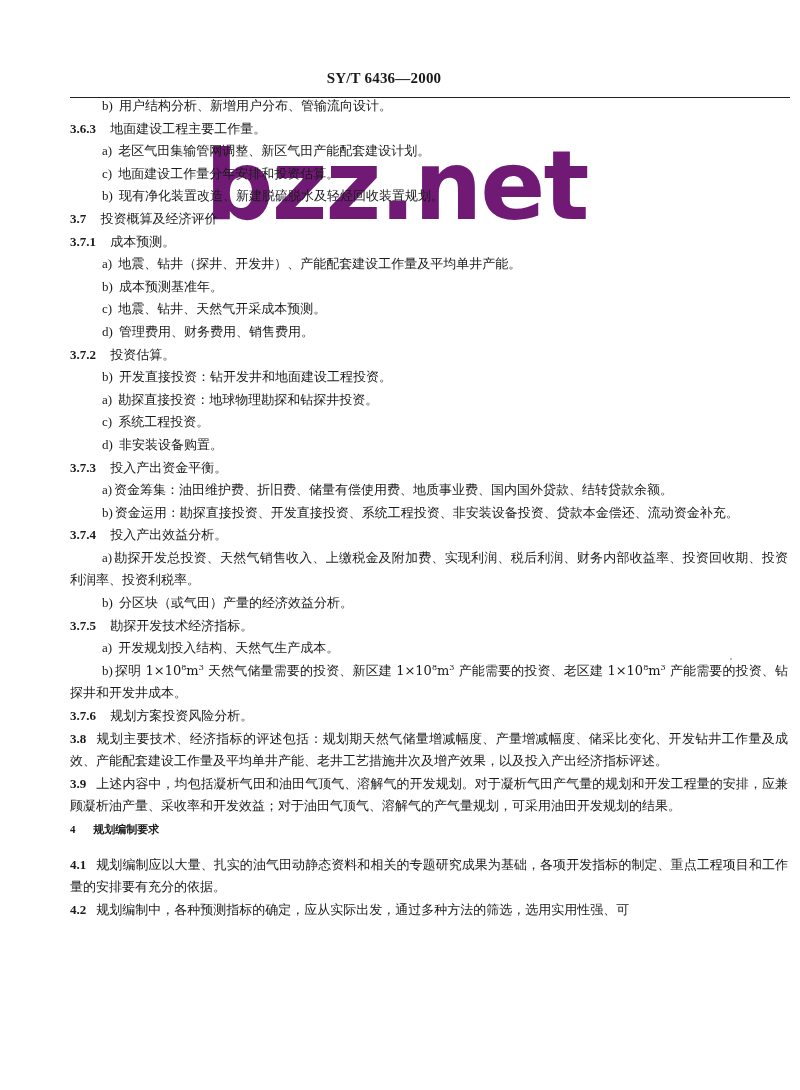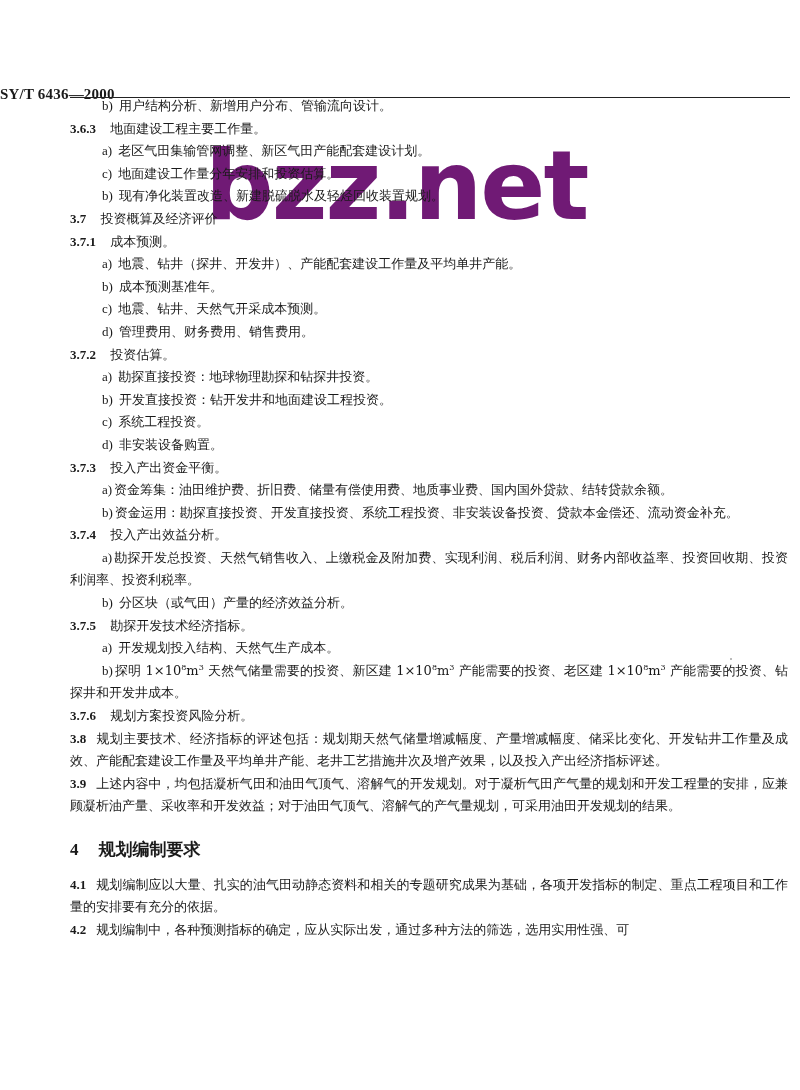--- a/index.html
+++ b/index.html
@@ -24,23 +24,23 @@
       font-size: 96px;
       letter-spacing: -2px;
       color: #701a75;
       line-height: 1;
       z-index: 0;
       user-select: none;
     }
     .header {
       position: absolute;
       left: 0;
-      top: 84px;
+      top: 68px;
       width: 768px;
-      text-align: left;
+      text-align: center;
       z-index: 1;
     }
     .header-title {
       font-family: "Liberation Serif", "DejaVu Serif", serif;
       font-weight: bold;
       font-size: 15px;
       letter-spacing: 0.2px;
     }
     .header-rule {
       position: absolute;
@@ -70,25 +70,25 @@
       margin-right: 10px;
     }
     .sub { padding-left: 32px; }
     .para { text-indent: 32px; white-space: normal; text-align: justify; }
     .cont { padding-left: 0; }
     .item-marker {
       font-family: "Liberation Serif", "DejaVu Serif", serif;
       margin-right: 2px;
     }
     .chapter {
-      margin-top: 20px;
+      margin-top: 0;
       margin-bottom: 12px;
       font-family: "DejaVu Sans", "Liberation Sans", sans-serif;
       font-weight: bold;
-      font-size: 17px;
+      font-size: 11px;
     }
     .chapter .sec { margin-right: 14px; }
     sup { font-size: 8px; line-height: 0; }
     .speck {
       position: absolute;
       left: 730px;
       top: 658px;
       width: 2px;
       height: 2px;
       background: #bbb;
@@ -153,26 +153,26 @@
   <div class="line sub">
     <span class="item-marker">d)</span>
     <span>管理费用、财务费用、销售费用。</span>
   </div>
 
   <div class="line">
     <span class="sec">3.7.2</span>
     <span>投资估算。</span>
   </div>
   <div class="line sub">
+    <span class="item-marker">b)</span>
+    <span>开发直接投资：钻开发井和地面建设工程投资。</span>
+  </div>
+  <div class="line sub">
     <span class="item-marker">a)</span>
     <span>勘探直接投资：地球物理勘探和钻探井投资。</span>
-  </div>
-  <div class="line sub">
-    <span class="item-marker">b)</span>
-    <span>开发直接投资：钻开发井和地面建设工程投资。</span>
   </div>
   <div class="line sub">
     <span class="item-marker">c)</span>
     <span>系统工程投资。</span>
   </div>
   <div class="line sub">
     <span class="item-marker">d)</span>
     <span>非安装设备购置。</span>
   </div>
 

